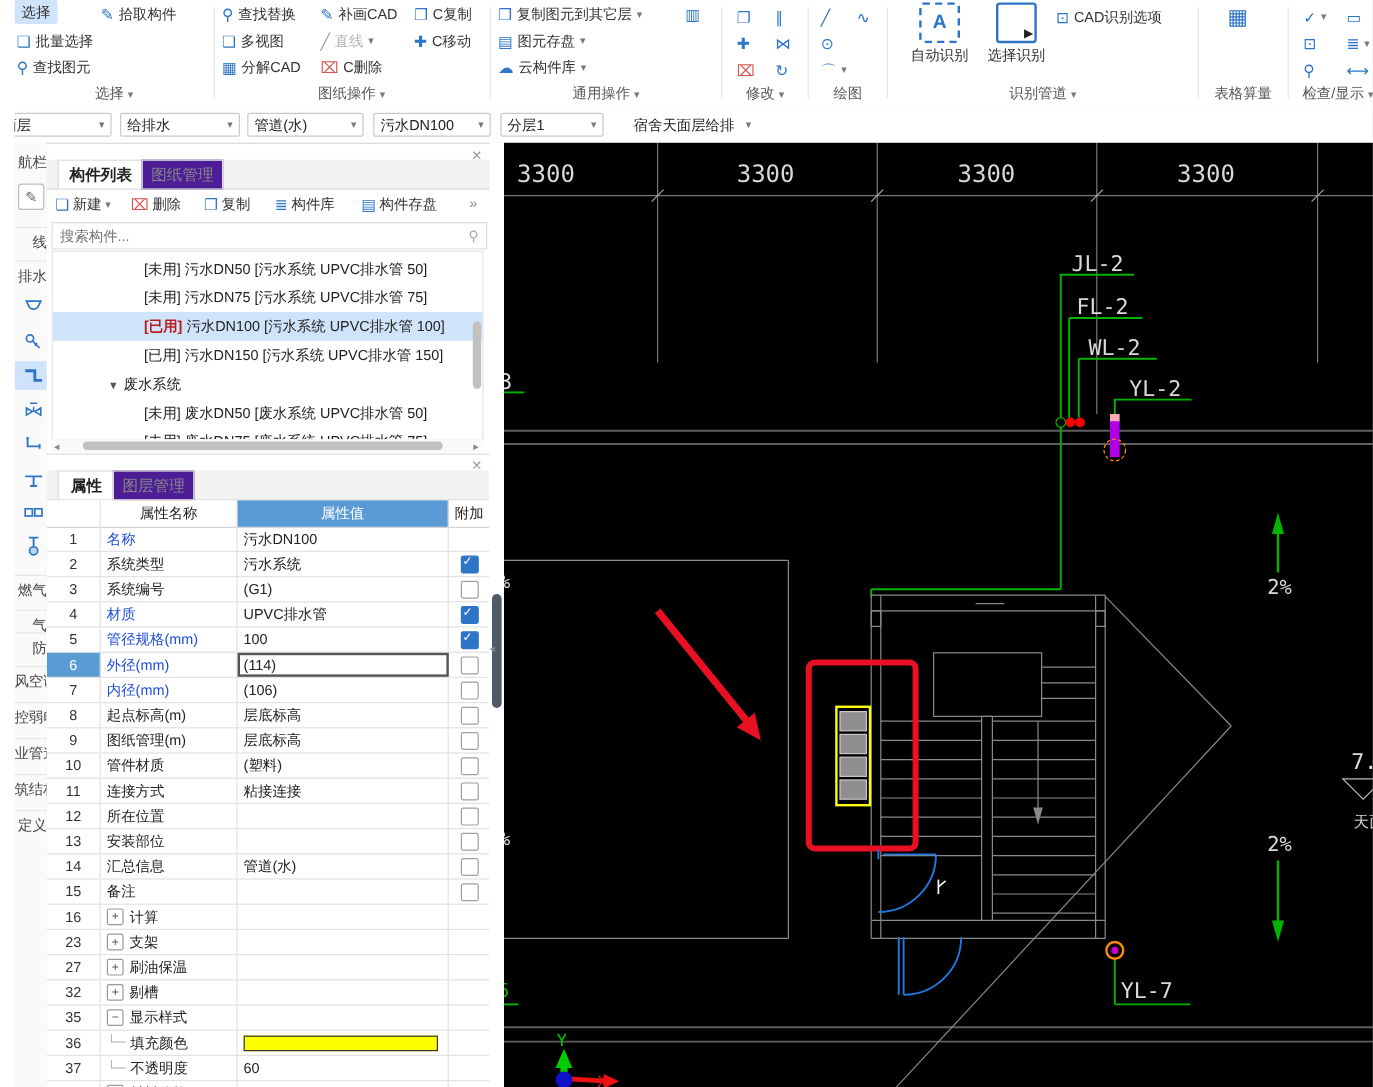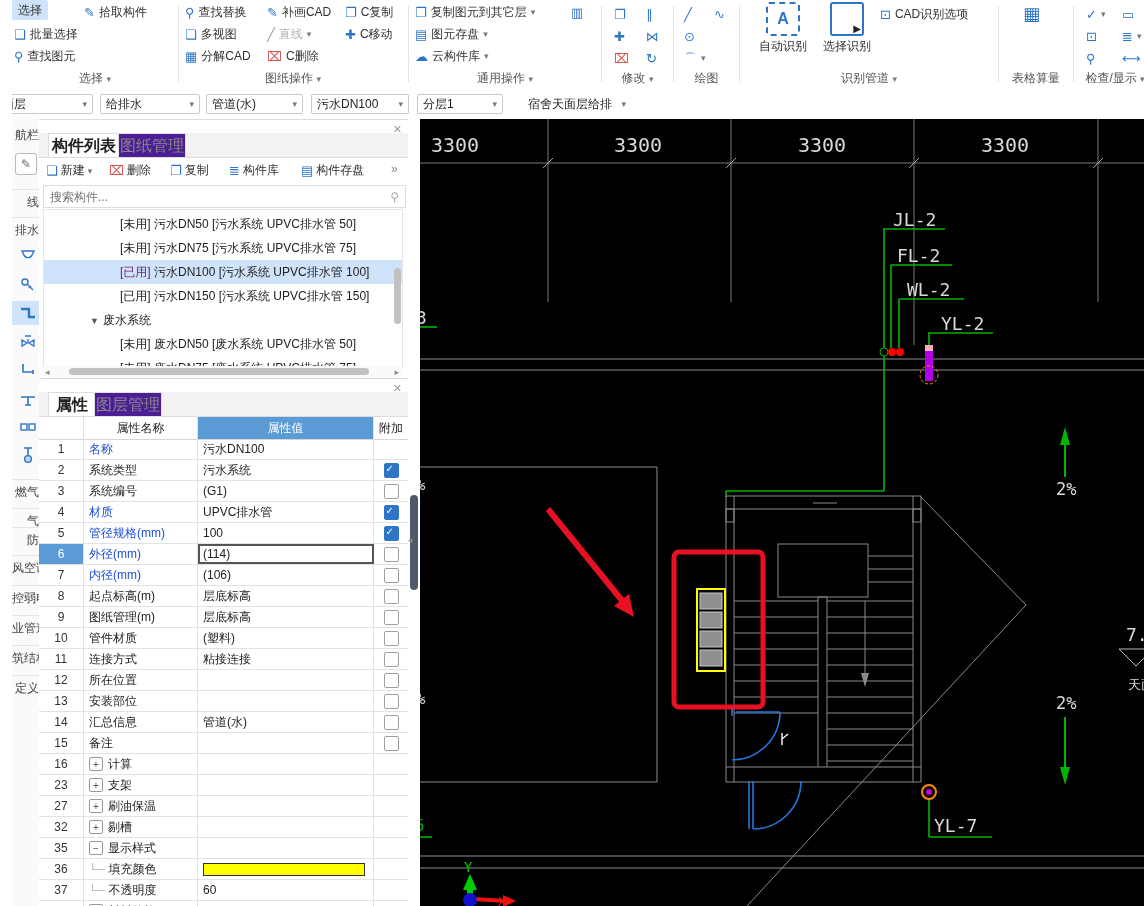--- a/index.html
+++ b/index.html
@@ -30,30 +30,30 @@
   .sidebar{position:absolute;left:0;top:119px;width:27px;height:787px;background:#fafafa;border-right:1px solid #e0e0e0;overflow:hidden;}
   .srow{position:absolute;left:0;width:27px;overflow:hidden;text-align:right;font-size:12px;color:#444;white-space:nowrap;}
   .srow.hdr{border-top:1px solid #e6e6e6;padding-top:4px;}
   .sicon{position:absolute;right:2px;width:22px;height:24px;display:flex;align-items:center;justify-content:flex-end;}
   .sicon.active{background:#cfe4fa;width:27px;right:0;padding-right:2px;box-sizing:border-box;}
   .pencilbox{position:absolute;right:2px;width:20px;height:20px;border:1px solid #bbb;border-radius:3px;color:#666;font-size:12px;display:flex;align-items:center;justify-content:center;background:#fff;}
   
   .panel{position:absolute;background:#fff;}
   .pclose{position:absolute;font-size:11px;color:#999;}
   .tabbar{position:absolute;left:0;width:100%;height:24px;background:#f2f2f2;border-bottom:1px solid #dcdcdc;}
-  .tab{position:absolute;top:0;height:23px;line-height:23px;font-size:16px;text-align:center;}
+  .tab{position:absolute;top:0;height:23px;line-height:23px;font-size:13px;text-align:center;}
   .tab.active{background:#fff;border:1px solid #dcdcdc;border-bottom:none;font-weight:bold;color:#222;}
   .tab.idle{color:#888;background:#4c1d95;border:1px solid #e0e0e0;}
   .ptool{position:absolute;display:flex;align-items:center;gap:3px;font-size:12px;color:#333;}
   .search{position:absolute;border:1px solid #ddd;background:#fff;display:flex;align-items:center;}
   .search input{border:none;outline:none;flex:1;font-size:12px;color:#333;padding:0 6px;font-family:inherit;}
   .search .gi{color:#aaa;margin-right:6px;font-size:12px;}
   .citem{position:absolute;left:0;width:356px;height:24px;line-height:24px;font-size:12px;color:#222;white-space:nowrap;overflow:hidden;}
   .citem.selected{background:#cfe4fa;}
-  .citem .tag{color:#701a75;}
+  .citem .tag{color:#b91c1c;font-weight:bold;}
   .treearrow{color:#555;font-size:9px;margin-right:4px;}
   .hscroll{position:absolute;height:11px;background:#fafafa;}
   .hthumb{position:absolute;top:2px;height:7px;border-radius:4px;background:#c1c1c1;}
   .vthumb{position:absolute;width:7px;border-radius:4px;background:#c1c1c1;}
   .scrollarrow{position:absolute;color:#888;font-size:9px;}
   
   .prow{position:absolute;left:0;width:369px;height:21px;display:grid;grid-template-columns:45px 114px 176px 34px;border-bottom:1px solid #e2e2e2;font-size:12px;box-sizing:border-box;}
   .pcell{border-right:1px solid #e2e2e2;display:flex;align-items:center;padding:0 5px;box-sizing:border-box;overflow:hidden;white-space:nowrap;color:#222;}
   .pcell.num{justify-content:center;padding:0;color:#333;}
   .pcell.num.selnum{background:#5b9bd5;color:#fff;}

